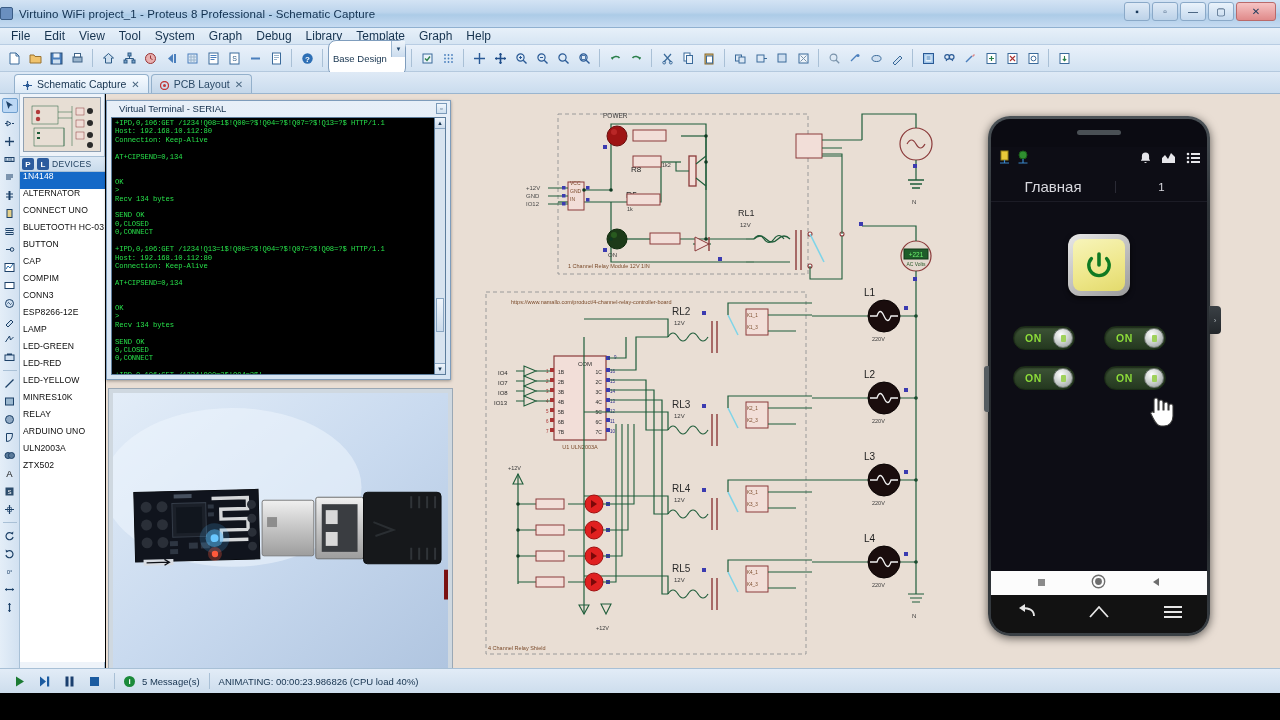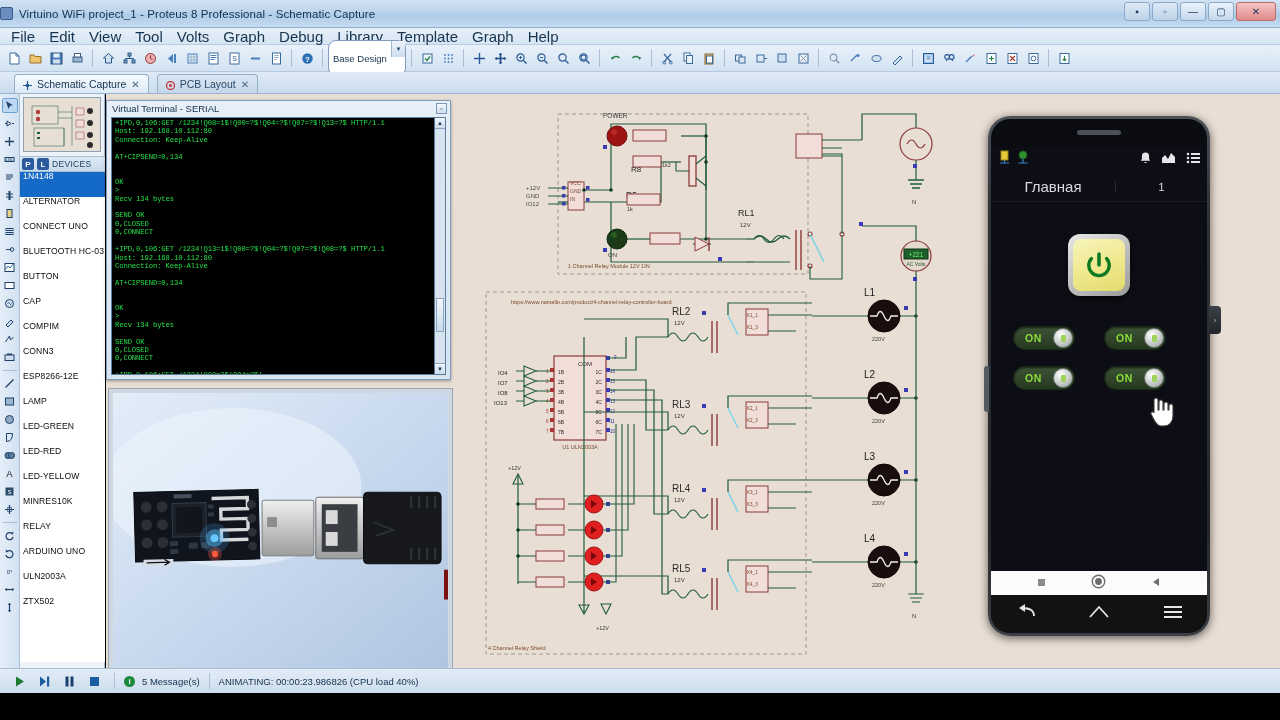--- a/index.html
+++ b/index.html
@@ -25,41 +25,41 @@
     background:linear-gradient(180deg,#eaf3fb,#c5d9ee); display:flex;align-items:center;
     justify-content:center;font-size:10px;color:#1b3a5c;}
   .winbtn.close{ width:40px; background:linear-gradient(180deg,#f6c4c4,#e08a8a); border-color:#b96a6a;}
   .winbtn.extra{ background:linear-gradient(180deg,#dfeaf6,#bcd2e8);}
 
   .menubar{
     position:absolute;left:0;top:28px;width:1280px;height:17px;
     background:linear-gradient(180deg,#e7f0f9,#d6e5f3);
     border-bottom:1px solid #b8cde3; display:flex; align-items:center; padding-left:4px;
   }
-  .menubar .mi{ font-size:15px;color:#16334f;padding:1px 7px; white-space:nowrap;}
+  .menubar .mi{ font-size:12px;color:#16334f;padding:1px 7px; white-space:nowrap;}
 
   .toolbar{
     position:absolute;left:0;top:45px;width:1280px;height:27px;
     background:linear-gradient(180deg,#e9f1fa,#d2e2f2);
     border-bottom:1px solid #b4c9de; display:flex;align-items:center; padding-left:4px; gap:1px;
   }
   .tbtn{ width:20px;height:20px;border-radius:2px;display:flex;align-items:center;
     justify-content:center;font-size:11px;color:#20496f;}
   .tbtn svg{ display:block; }
   .tbsep{ width:1px;height:18px;background:#a9c0d6;margin:0 4px;}
   .tbcombo{ height:36px;width:78px;border:1px solid #7f9dbd;background:#fff;border-radius:8px;
     font-size:9.5px;color:#17344f;display:flex;align-items:center;padding-left:4px;position:relative;}
   .tbcombo .arrow{ position:absolute;right:0;top:0;width:14px;height:16px;
     background:linear-gradient(180deg,#eef5fb,#cbdcee);border-left:1px solid #9db8d2;
     display:flex;align-items:center;justify-content:center;font-size:6px;color:#23496e;}
 
   .tabsbar{
     position:absolute;left:0;top:72px;width:1280px;height:22px;
     background:linear-gradient(180deg,#dfeaf6,#cadcee); border-bottom:1px solid #9ab5cf;
-    display:flex; align-items:flex-end; padding-left:14px; gap:8px;
+    display:flex; align-items:flex-end; padding-left:14px; gap:2px;
   }
   .tab{ height:19px;display:flex;align-items:center;gap:5px;padding:0 8px;
     font-size:10.5px;color:#15324e;border:1px solid #93b0cb;border-bottom:none;
     border-radius:4px 4px 0 0; background:linear-gradient(180deg,#f7fbff,#dbe9f6);}
   .tab.inactive{ background:linear-gradient(180deg,#dbe7f3,#c3d6e9); color:#2b4a67;}
   .tab .x{ font-size:10px;color:#4a6781; }
   .tab .ti{ width:9px;height:9px;border-radius:50%;}
 
   
   .lefttools{
@@ -81,38 +81,38 @@
   .preview{ position:absolute;left:3px;top:3px;width:78px;height:55px;
     background:#e8e2da;border:1px solid #8fa0b2;overflow:hidden;}
   .devhdr{ position:absolute;left:0;top:62px;width:85px;height:16px;
     background:linear-gradient(180deg,#dde9f5,#c9dbec); border-top:1px solid #a8c0d6;
     border-bottom:1px solid #a8c0d6; display:flex;align-items:center;gap:3px;padding-left:2px;}
   .pl-btn{ width:12px;height:12px;background:#2b5b9e;color:#fff;font-size:8px;font-weight:bold;
     display:flex;align-items:center;justify-content:center;border-radius:2px;}
   .devhdr .dh-label{ font-size:8.5px;color:#20405f;letter-spacing:.3px;}
   .devlist{ position:absolute;left:0;top:78px;width:85px;height:490px;
     background:#ffffff;overflow:hidden;}
-  .devitem{ font-size:8.6px;color:#0c0c0c;padding:0 3px;height:25px;line-height:9.4px;
+  .devitem{ font-size:8.6px;color:#0c0c0c;padding:0 3px;height:17px;line-height:9.4px;
     white-space:nowrap;letter-spacing:.1px;}
   .devitem.sel{ background:#1569c7;color:#fff;}
 
   
   .canvas{
     position:absolute;left:106px;top:94px;width:1174px;height:574px;
     background:#e9ded4; overflow:hidden;
   }
   .schem-svg{ position:absolute; left:0; top:0; }
 
   
   .vterm{
     position:absolute;left:106px;top:100px;width:345px;height:280px;
     background:linear-gradient(180deg,#e7eff8,#d6e4f2); border:1px solid #7e9cbb;
     box-shadow:0 1px 3px rgba(0,0,0,.35);
   }
-  .vterm-title{ height:15px; display:flex;align-items:center;padding-left:5px;
+  .vterm-title{ height:15px; display:flex;align-items:center;padding-left:12px;
     font-size:9.5px;color:#142f4b; position:relative;}
   .vterm-title .vt-close{ position:absolute;right:3px;top:2px;width:11px;height:11px;
     border:1px solid #7b9ab9;background:linear-gradient(180deg,#f1f7fd,#cfe0f0);
     font-size:7px;display:flex;align-items:center;justify-content:center;color:#1a3a5c;}
   .vterm-body{ position:absolute;left:4px;top:16px;right:4px;bottom:4px;
     background:#000; border:1px solid #5d7d9c; overflow:hidden;}
   .vterm-text{ position:absolute;left:3px;top:1px;right:13px;
     font-family:"Liberation Mono", monospace; font-size:7.2px; line-height:8.4px;
     color:#27e04a; white-space:pre; letter-spacing:-.1px;}
   .vterm-sb{ position:absolute;right:0;top:0;width:11px;bottom:0;background:#d7e3ef;
@@ -212,21 +212,21 @@
       <div class="winbtn">▢</div>
       <div class="winbtn close">✕</div>
     </div>
   </div>
 
   <div class="menubar" id="menubar">
       <div class="mi">File</div>
       <div class="mi">Edit</div>
       <div class="mi">View</div>
       <div class="mi">Tool</div>
-      <div class="mi">Volts</div>
+      <div class="mi">System</div>
       <div class="mi">Graph</div>
       <div class="mi">Debug</div>
       <div class="mi">Library</div>
       <div class="mi">Template</div>
       <div class="mi">Graph</div>
       <div class="mi">Help</div>
     </div>
 
   <div class="toolbar">
     <div class="tbtn">

